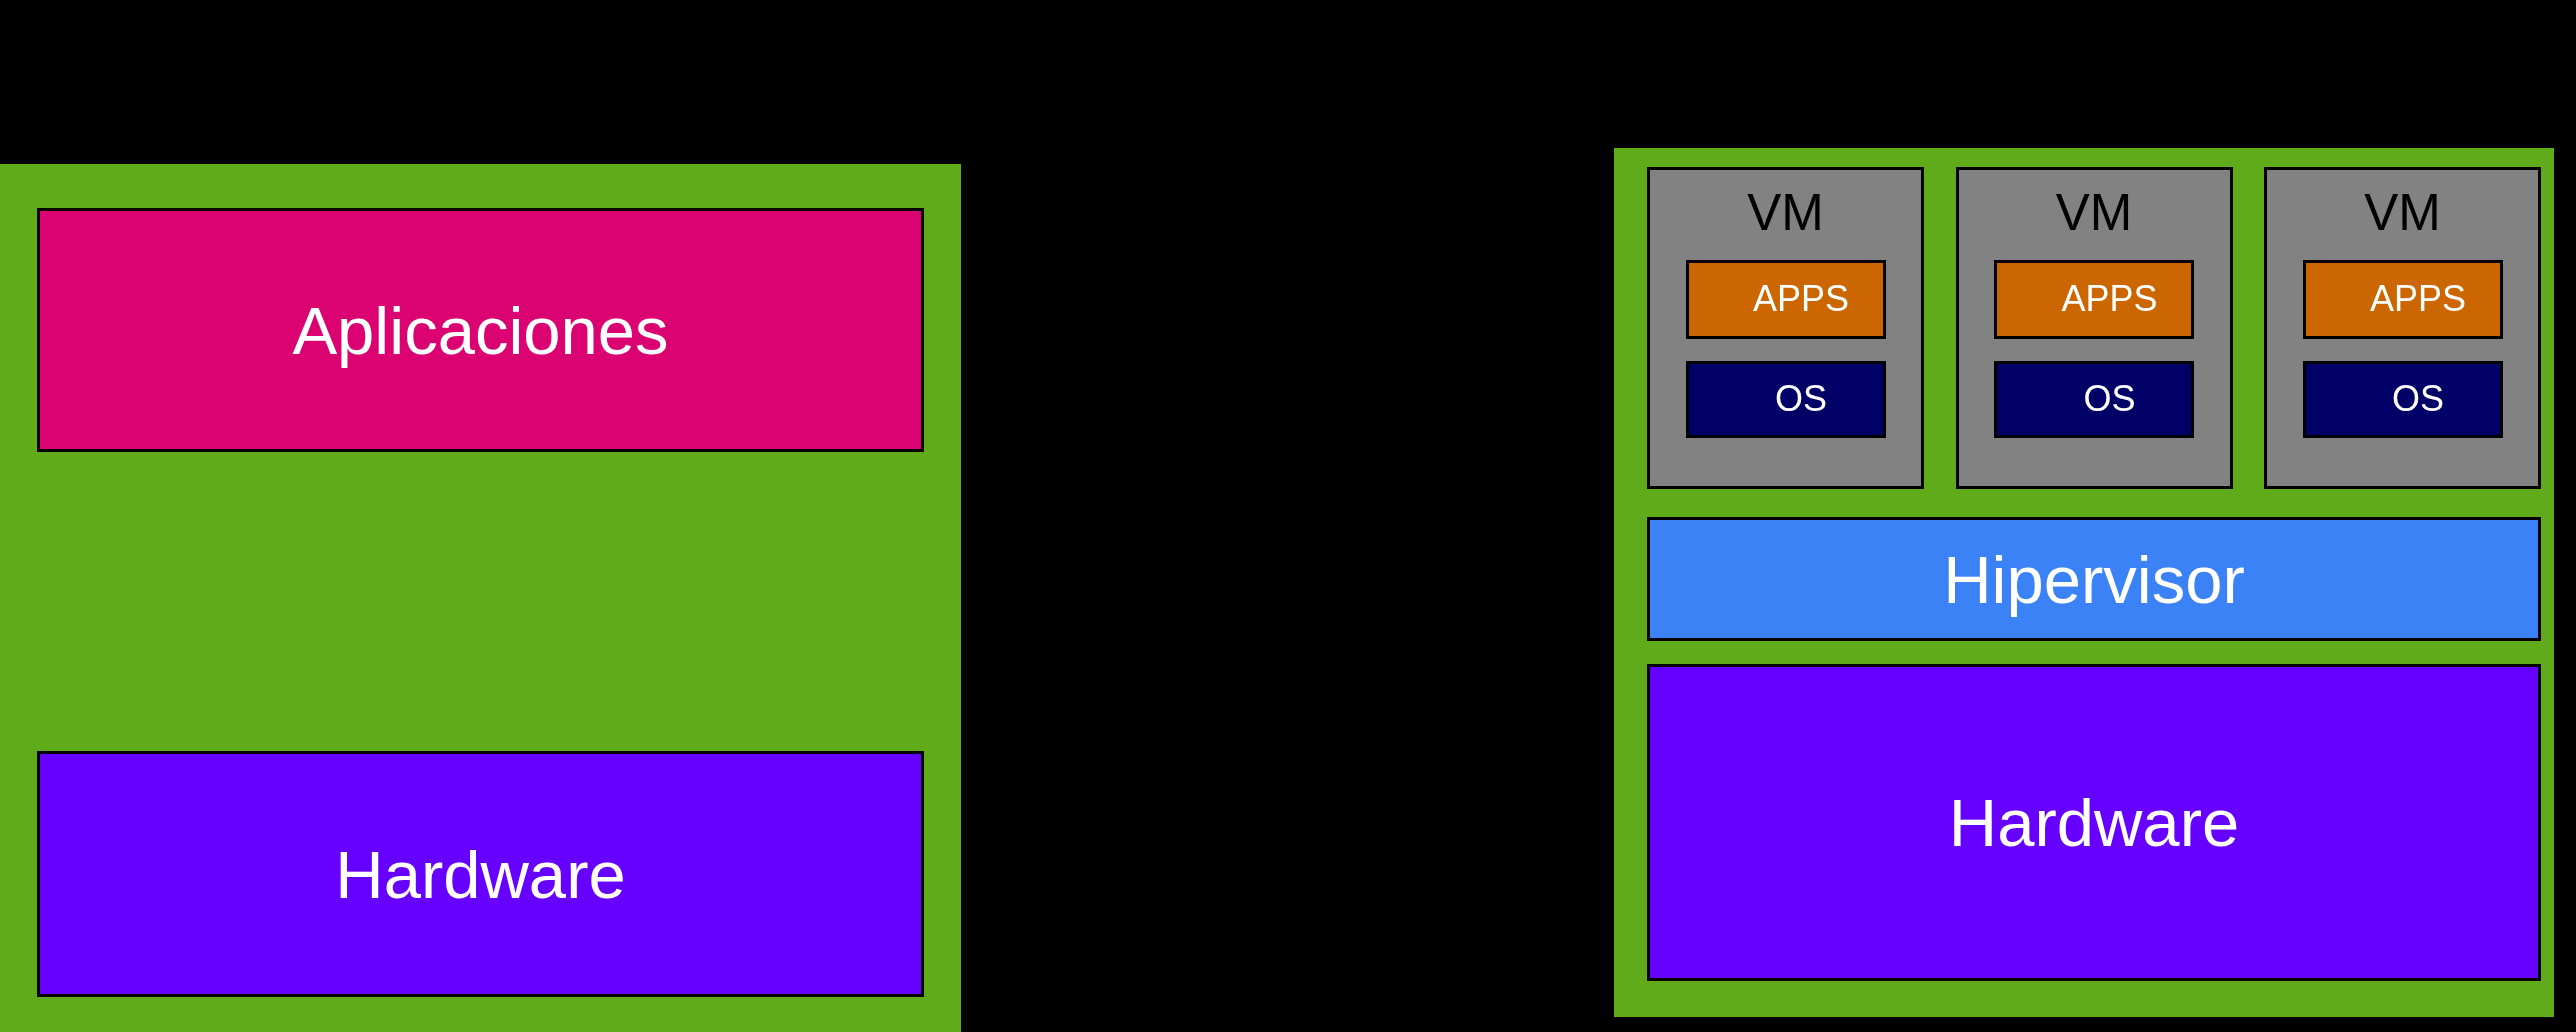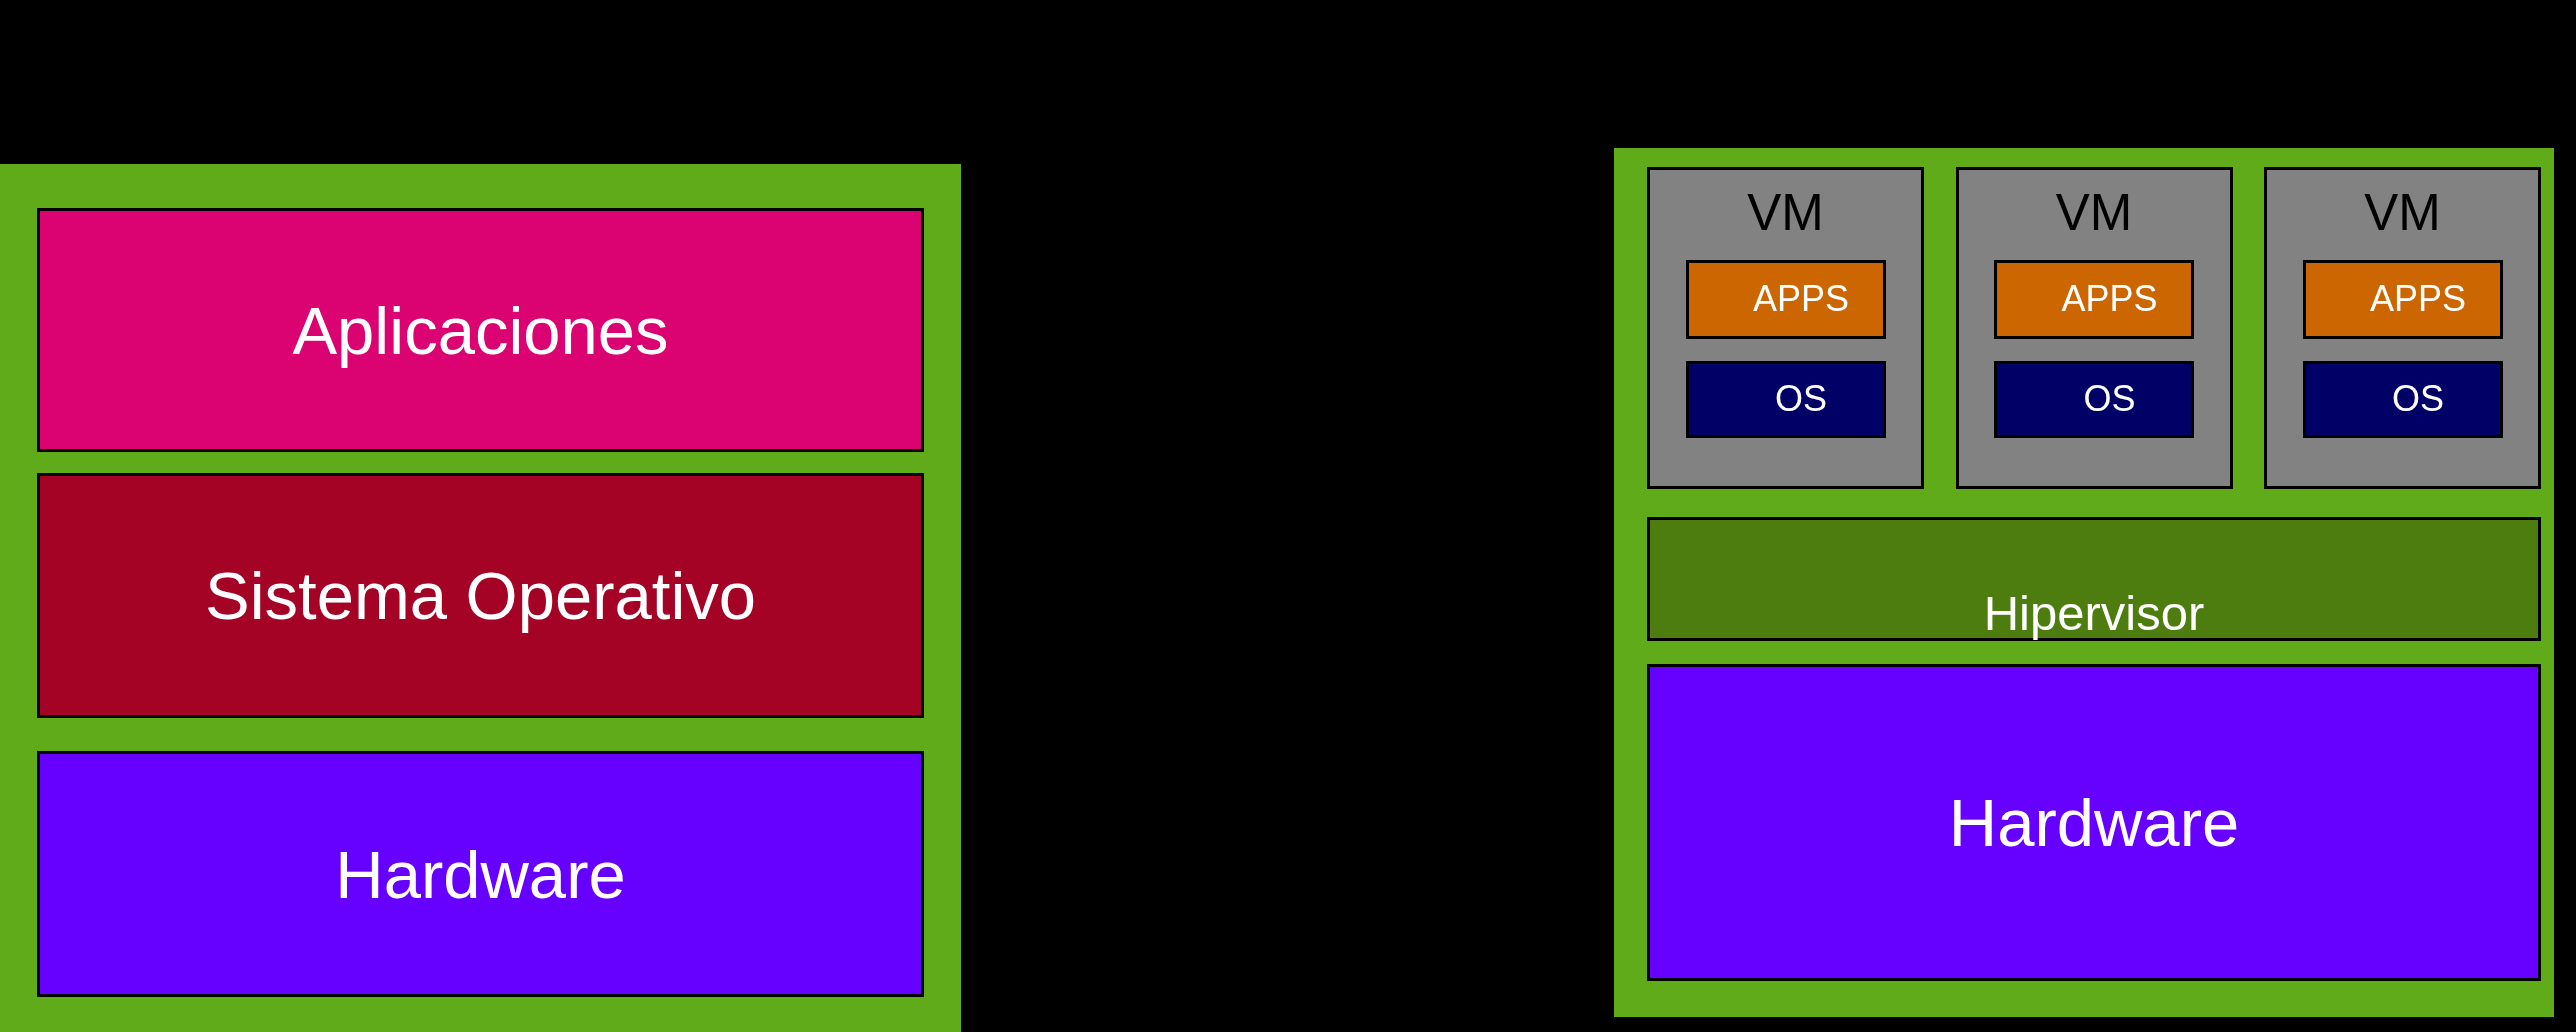--- a/index.html
+++ b/index.html
@@ -131,23 +131,22 @@
     height: 77px;
     background: #000066;
     text-align: center;
   }
 
   #box-hipervisor {
     left: 33px;
     top: 369px;
     width: 894px;
     height: 124px;
-    background: #4d7c0f;
-    font-size: 49px;
-    align-items: flex-end;
+    background: #3b82f6;
+    font-size: 67px;
   }
   #box-hardware-right {
     left: 33px;
     top: 516px;
     width: 894px;
     height: 317px;
     background: #6600FF;
     font-size: 67px;
   }
 </style>
@@ -155,23 +154,20 @@
 <body>
 
 <div id="canvas">
 
   <div class="panel" id="panel-traditional">
 
     <div class="box" id="box-aplicaciones">
       <span>Aplicaciones</span>
     </div>
 
-    <div class="box" id="box-sistema-operativo">
-      <span>Sistema Operativo</span>
-    </div>
 
     <div class="box" id="box-hardware-left">
       <span>Hardware</span>
     </div>
 
   </div>
 
   <div class="panel" id="panel-virtualized">
 
     <div class="vm-row">

